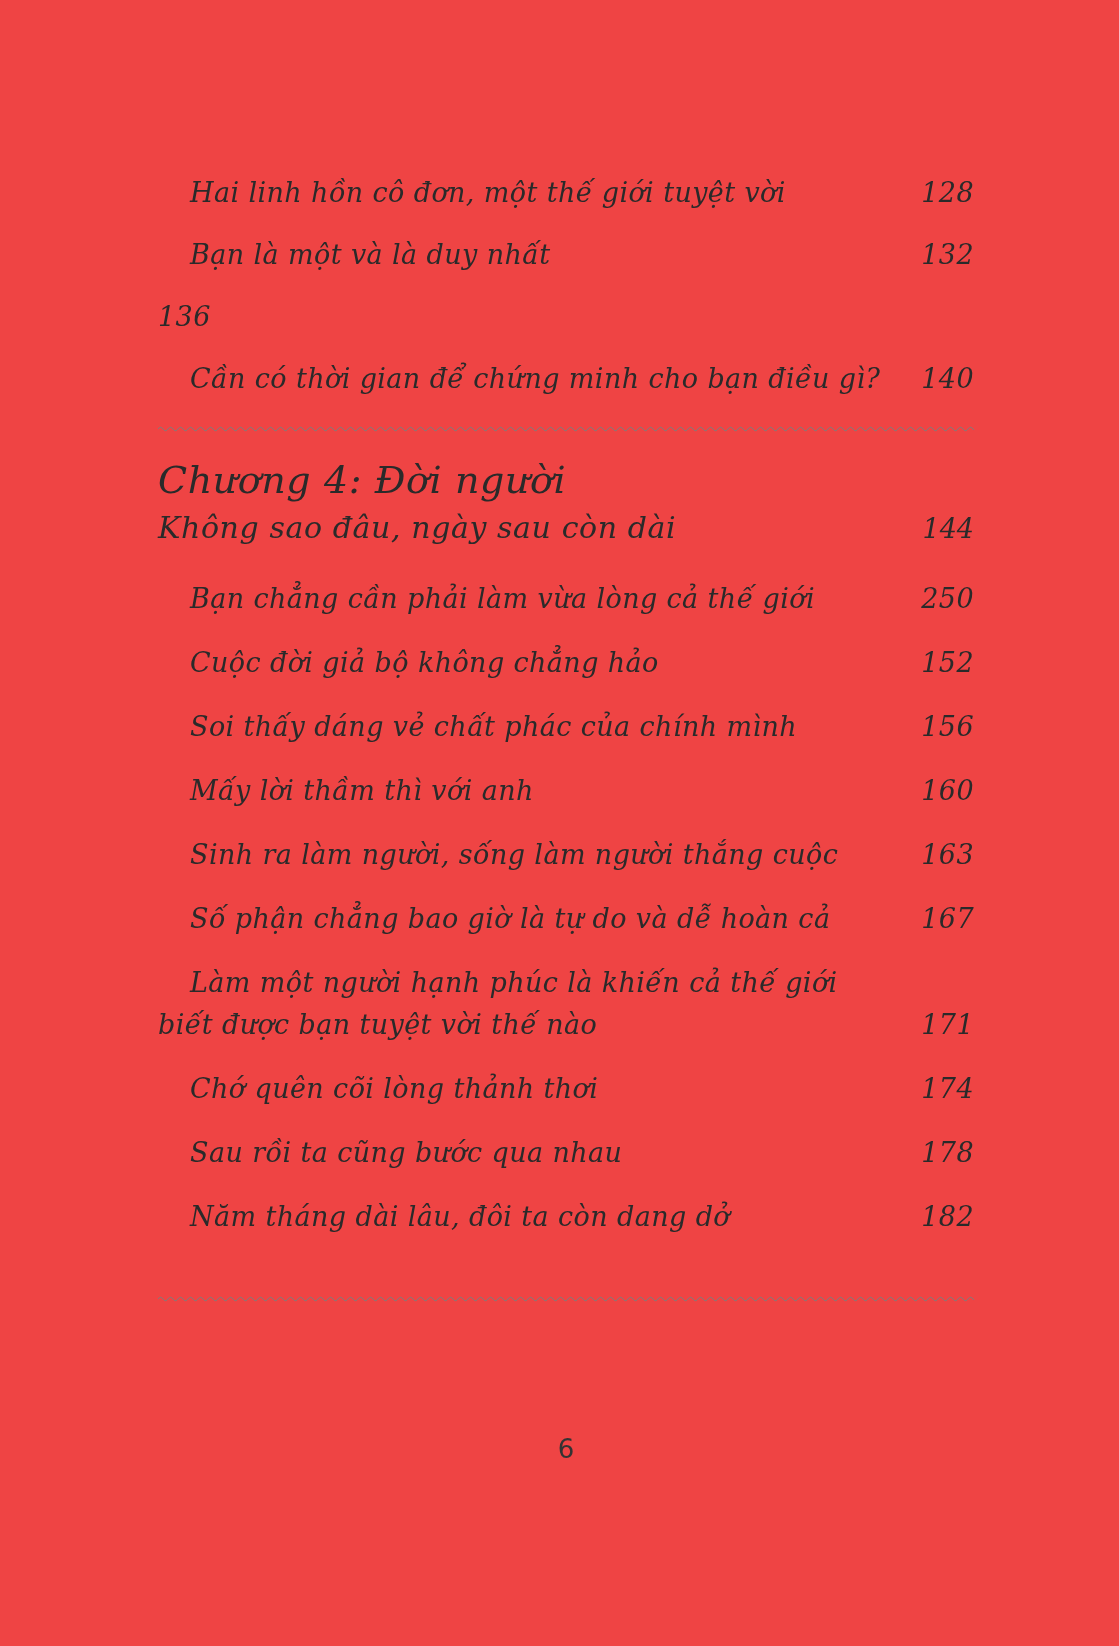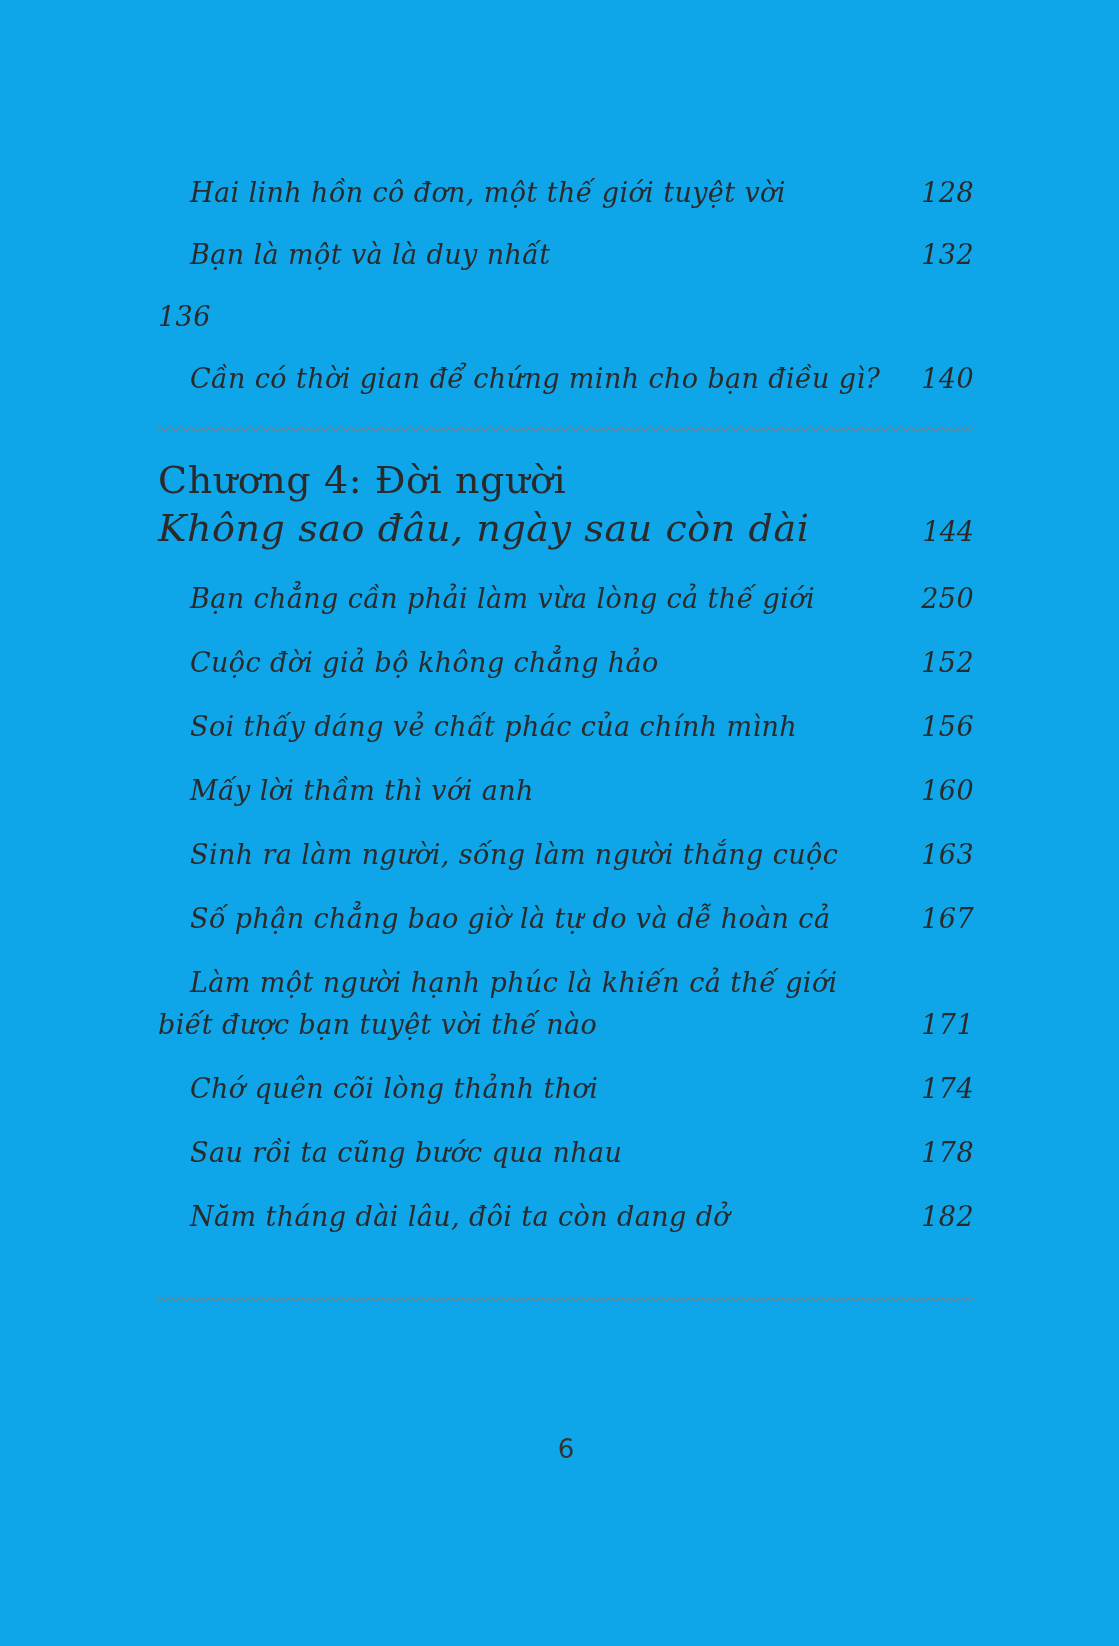--- a/index.html
+++ b/index.html
@@ -8,21 +8,21 @@
     height: 1646px;
     background: #ffffff;
     font-family: "DejaVu Serif", serif;
     color: #2a2a2a;
     overflow: hidden;
   }
   .page {
     position: relative;
     width: 1119px;
     height: 1646px;
-    background: #0ea5e9;
+    background: #ef4444;
   }
   .content {
     position: absolute;
     left: 158px;
     top: 0;
     width: 816px;
   }
   .toc-list { list-style: none; }
   .toc-list.first { margin-top: 176px; }
   .row {
@@ -47,34 +47,35 @@
     letter-spacing: 0.4px;
     padding-left: 32px;
     margin-bottom: 8px;
     white-space: nowrap;
   }
   .divider { display: block; margin-top: 18px; }
   .divider.second { margin-top: 60px; }
   .chapter-heading { margin-top: 24px; }
   .chapter-line1 {
     font-size: 38px;
+    font-style: italic;
     height: 48px;
     line-height: 48px;
     letter-spacing: 0.6px;
     white-space: nowrap;
   }
   .chapter-line2-row {
     display: flex;
     justify-content: space-between;
     align-items: baseline;
     height: 48px;
     line-height: 48px;
   }
   .chapter-line2 {
-    font-size: 38px;
+    font-size: 30px;
     font-style: italic;
     letter-spacing: 0.6px;
     white-space: nowrap;
   }
   .chapter-line2-row .pagenum {
     font-size: 27px;
     font-style: italic;
     margin-left: 32px;
   }
   .toc-list.second { margin-top: 30px; }

